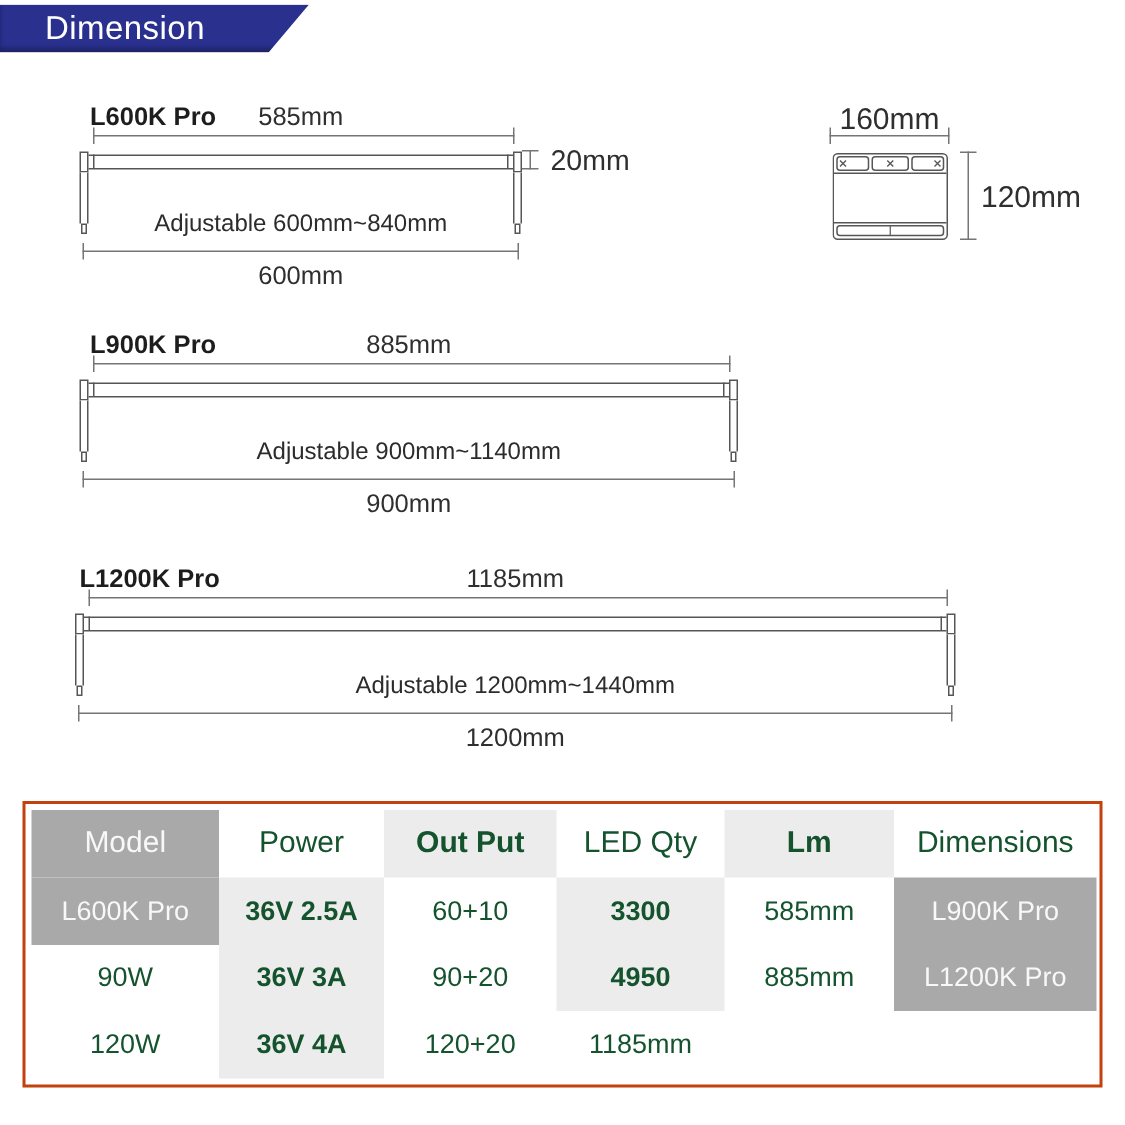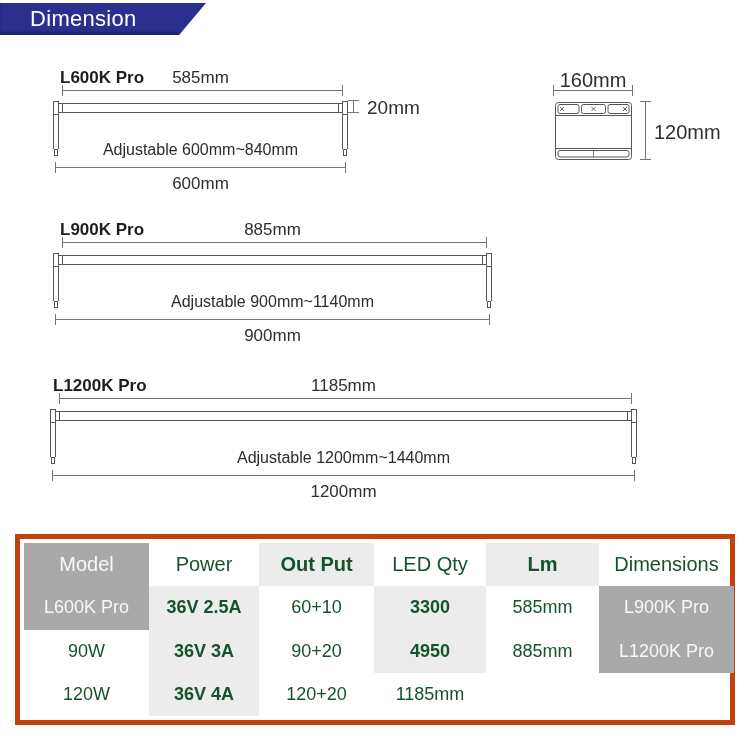--- a/index.html
+++ b/index.html
@@ -53,21 +53,21 @@
   .h20text{position:absolute;left:367px;top:97px;font-size:19px;color:#2f2f2f;}
 
   
   .sv-wtext{position:absolute;left:553px;top:69px;width:80px;text-align:center;font-size:20px;color:#2f2f2f;}
   .sv-wdim{left:553px;top:90px;width:80px;}
   .sideview{position:absolute;left:555px;top:102px;}
   .sv-hdim{left:645px;top:101px;height:59px;}
   .sv-htext{position:absolute;left:654px;top:121px;font-size:20px;color:#2f2f2f;}
 
   
-  .spec{position:absolute;left:15px;top:534px;width:720px;height:191px;border:5px solid #c2410c;
+  .spec{position:absolute;left:15px;top:534px;width:720px;height:191px;border:2px solid #c2410c;
         box-sizing:border-box;padding:4px;background:#fff;}
   .grid{display:grid;width:100%;height:100%;
         grid-template-columns:125px 110px 115px 112px 113px 135px;
         grid-template-rows:repeat(4,1fr);}
   .cell{display:flex;align-items:center;justify-content:center;font-size:18px;color:#14532d;}
   .cell.hd{font-size:20px;}
   .cell.cm{background:#a9a9a9;color:#f8f8f8;}
   .cell.cs{background:#ececec;font-weight:bold;}
 </style>
 </head>

